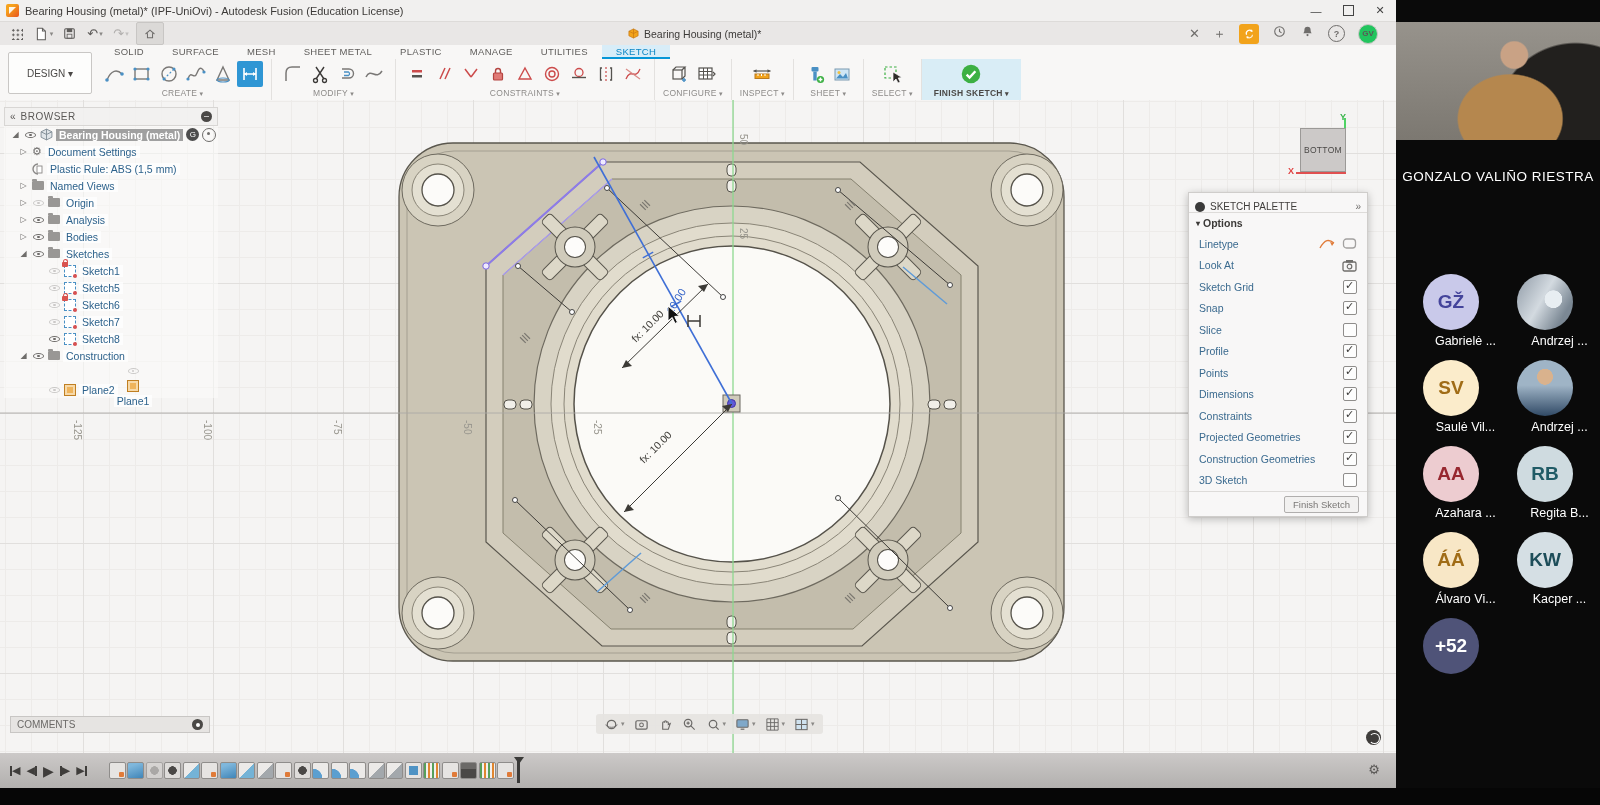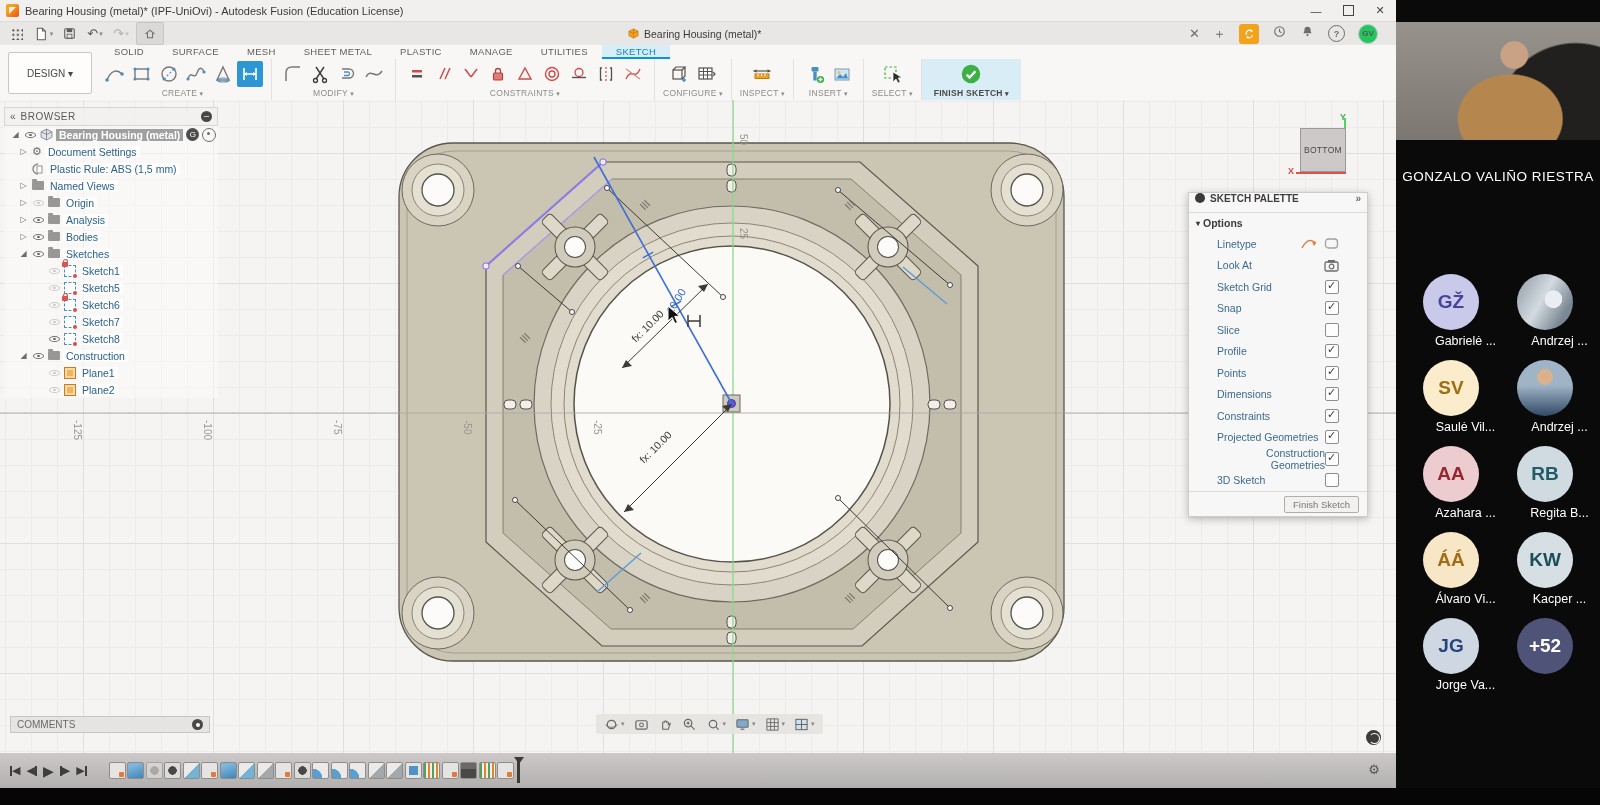--- a/index.html
+++ b/index.html
@@ -83,26 +83,26 @@
   .minilock{position:absolute;left:-3px;top:-4px;width:6px;height:5px;background:#d9534f;border-radius:1px;}
   .minilock::before{content:"";position:absolute;left:1px;top:-3px;width:3px;height:3px;border:1.2px solid #d9534f;border-bottom:none;border-radius:3px 3px 0 0;}
   .plane{width:10px;height:10px;background:#efb45c;border:1px solid #c07f22;box-shadow:inset 0 0 0 2px #f7d9a8;flex:none;}
   .rootlbl{background:#a0a0a0 !important;color:#fff;font-weight:bold;}
   .gbadge{width:13px;height:13px;border-radius:50%;background:#4d4d4d;color:#fff;font-size:8px;display:flex;align-items:center;justify-content:center;flex:none;}
   .target{width:12px;height:12px;border:1.2px solid #6f6d6b;border-radius:50%;position:relative;flex:none;}
   .target::after{content:"";position:absolute;left:3.5px;top:3.5px;width:3px;height:3px;border-radius:50%;background:#6f6d6b;}
   .ind1{padding-left:6px;}
   
   .palette{position:absolute;left:1188px;top:92px;width:178px;background:#f8f7f7;border:1px solid #cfcdcb;box-shadow:0 2px 8px rgba(0,0,0,.25);font-size:10.5px;}
-  .phead{display:flex;align-items:flex-start;height:19px;border-bottom:1px solid #dddbd9;padding:0 6px;color:#3f3d3b;font-size:10px;font-weight:bold;}
+  .phead{display:flex;align-items:flex-end;height:19px;border-bottom:1px solid #dddbd9;padding:0 6px;color:#3f3d3b;font-size:10px;}
   .phead .pd{width:10px;height:10px;border-radius:50%;background:#3a3a3a;margin-right:5px;}
   .phead .parr{margin-left:auto;color:#6f6d6b;font-size:10px;}
   .psect{height:20px;display:flex;align-items:center;padding:0 7px;font-weight:bold;color:#3c3a38;}
   .psect::before{content:"▾ ";font-size:8px;margin-right:3px;}
-  .prow{display:flex;align-items:center;height:21.5px;padding:0 28px;color:#3a6a8f;text-align:right;}
+  .prow{display:flex;align-items:center;height:21.5px;padding:0 10px;color:#3a6a8f;text-align:right;}
   .prow .ctrl{margin-left:auto;display:flex;align-items:center;gap:6px;}
   .cb{width:12px;height:12px;border:1px solid #8f8d8b;background:#fdfdfd;border-radius:2px;position:relative;}
   .cb.on::after{content:"✓";position:absolute;left:1px;top:-2px;font-size:11px;color:#3c3a38;}
   .pfoot{border-top:1px solid #dddbd9;height:24px;display:flex;align-items:center;justify-content:flex-end;padding:0 8px;}
   .fsbtn{border:1px solid #b0aead;background:#f2f1f0;color:#7a7876;font-size:9.5px;padding:2px 8px;border-radius:2px;}
   
   .comments{position:absolute;left:10px;top:616px;width:200px;height:17px;background:#e6e4e2;border:1px solid #c8c6c4;display:flex;align-items:center;padding:0 6px;box-sizing:border-box;font-size:10px;color:#6b6967;}
   .cdot{margin-left:auto;width:11px;height:11px;border-radius:50%;background:#4a4846;position:relative;}
   .cdot::after{content:"";position:absolute;left:3.5px;top:3.5px;width:4px;height:4px;border-radius:50%;background:#fff;}
   .navbar{position:absolute;left:596px;top:614px;height:20px;background:rgba(229,227,225,.92);border-radius:3px;display:flex;align-items:center;gap:9px;padding:0 8px;}
@@ -428,21 +428,21 @@
                 </svg>
               </span>
             <span class="ric">
                 <svg width="22" height="22" viewBox="0 0 22 22">
                   <rect x="4" y="6" width="14" height="11" fill="#cfe6f5" stroke="#7a9ab0" stroke-width="1"></rect>
                   <circle cx="8" cy="9.5" r="1.5" fill="#f0c040"></circle>
                   <path d="M5 15.5 L9 11 L12 14 L15 10 L17 15.5 Z" fill="#4a90c4"></path>
                 </svg>
               </span>
           </div>
-          <div class="rlabel"><span>INSERT</span></div>
+          <div class="rlabel"><span>SHEET</span></div>
         </div>
 
         <div class="rgroup">
           <div class="ricons">
             <span class="ric">
                 <svg width="22" height="22" viewBox="0 0 22 22">
                   <rect x="4" y="4" width="11" height="11" fill="none" stroke="#3cb043" stroke-width="1.2" stroke-dasharray="2.5 2"></rect>
                   <path d="M12 9 V19 l3 -3 2 4 2.2 -1 -2 -4 3.8 -.4 Z" fill="#2f2d2b" stroke="#fff" stroke-width=".7"></path>
                 </svg>
               </span>
@@ -726,21 +726,21 @@
           <span class="eye"></span>
             <span class="skicon"></span>
           <span class="lbl">Sketch8</span>
         </div>
         <div class="brow" style="padding-left:14px;">
           <span class="tri">◢</span>
             <span class="eye"></span>
             <span class="folder"></span>
           <span class="lbl">Construction</span>
         </div>
-        <div class="brow" style="padding-left:44px;">
+        <div class="brow" style="padding-left:44px;flex-direction:column;">
           <span class="eye off"></span>
             <span class="plane"></span>
           <span class="lbl">Plane1</span>
         </div>
         <div class="brow" style="padding-left:44px;">
           <span class="eye off"></span>
             <span class="plane"></span>
           <span class="lbl">Plane2</span>
         </div>
       </div>
@@ -972,23 +972,19 @@
         </div>
         <div class="ptile">
           <div class="pav" style="background: rgb(248, 231, 198); color: rgb(160, 108, 22);">ÁÁ</div>
           <div class="pname">Álvaro Vi...</div>
         </div>
         <div class="ptile">
           <div class="pav" style="background: rgb(213, 223, 228); color: rgb(29, 77, 89);">KW</div>
           <div class="pname">Kacper ...</div>
         </div>
         <div class="ptile">
-          <div class="pav" style="background: rgb(207, 216, 226); color: rgb(39, 69, 125);">JG</div>
-          <div class="pname">Jorge Va...</div>
-        </div>
-        <div class="ptile">
           <div class="pav" style="background: rgb(79, 83, 120); color: rgb(255, 255, 255);">+52</div>
         </div>
       </div>
   </div>
 
   <div class="blackstrip"></div>
 </div>
 
 </body></html>

